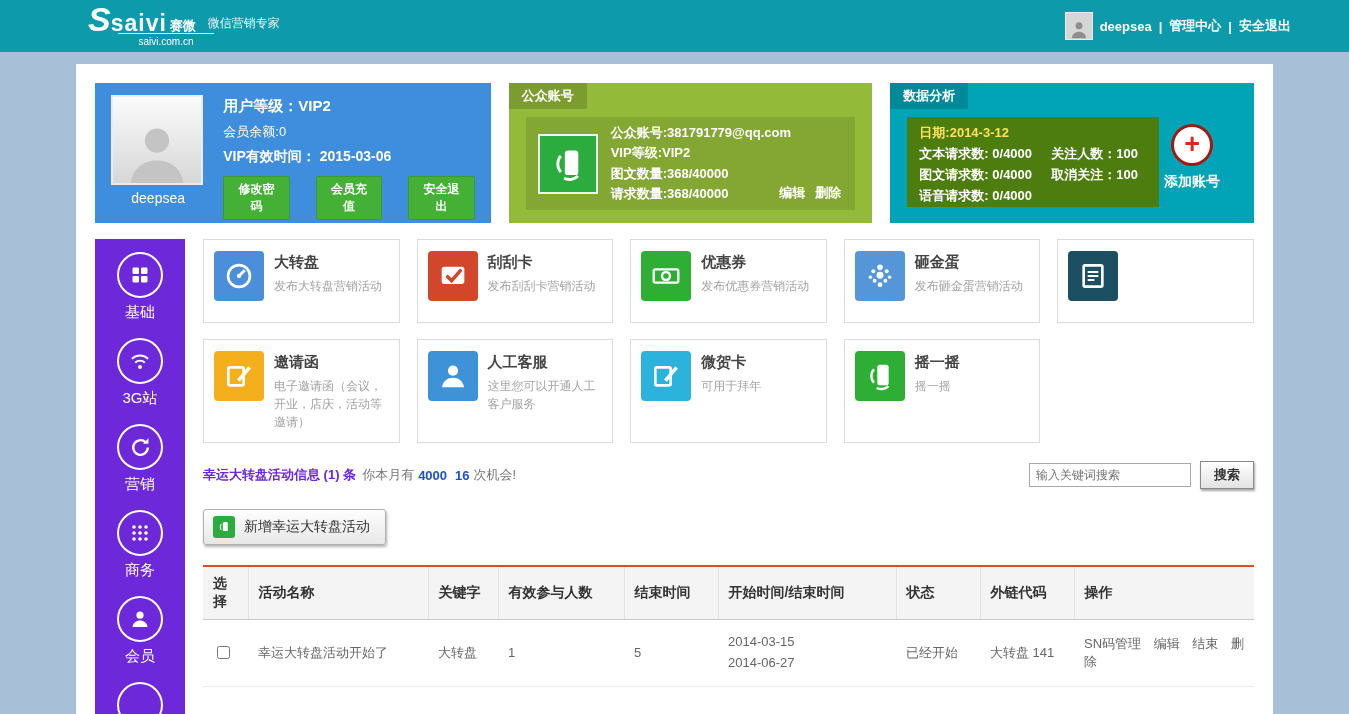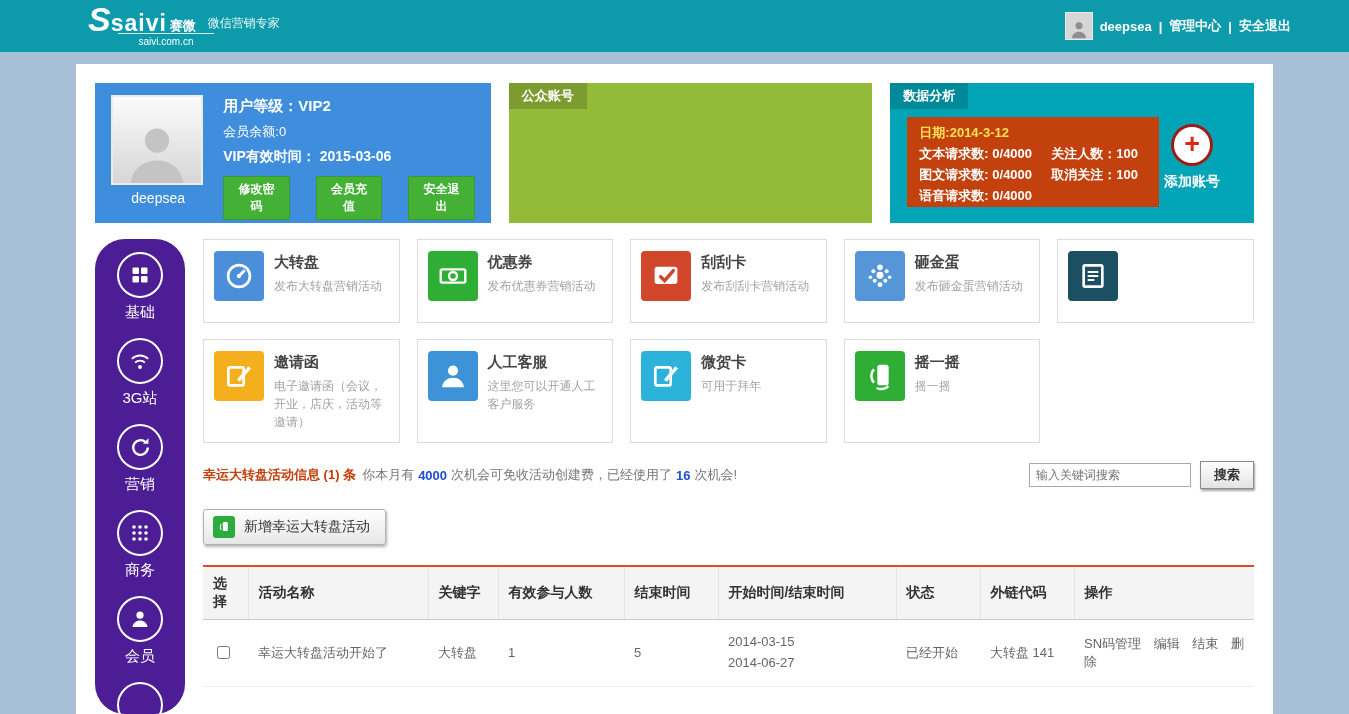--- a/index.html
+++ b/index.html
@@ -54,34 +54,34 @@
   .g-icon{width:60px;height:60px;background:#2cab3f;
     border:2px solid rgba(255,255,255,.9);display:flex;align-items:center;
     justify-content:center;flex-shrink:0;box-sizing:border-box;}
   .g-lines{line-height:1.55;}
   .g-actions{position:absolute;right:14px;bottom:8px;font-weight:bold;
     font-size:13px;display:flex;gap:10px;}
   .g-actions span{cursor:pointer;}
   
   .panel-teal{background:#00a4b6;}
   .t-inner{position:absolute;left:17px;top:34px;bottom:16px;width:252px;
-    background:#c2410c;padding:5px 12px;font-size:13px;font-weight:bold;
+    background:#4d7c0f;padding:5px 12px;font-size:13px;font-weight:bold;
     line-height:1.62;box-sizing:border-box;}
   .t-date{color:#ffe258;}
   .t-row{display:flex;}
   .t-row .tl{width:132px;}
   .t-add{position:absolute;right:14px;top:44px;width:96px;text-align:center;cursor:pointer;}
   .t-plus{width:36px;height:36px;border-radius:50%;background:#fff;color:#d9271c;
     font-size:27px;font-weight:bold;line-height:34px;margin:0 auto;
     box-shadow:0 0 0 3px #9f1b12;}
   .t-add-label{margin-top:10px;font-size:14px;font-weight:bold;}
   
   .body-row{display:flex;gap:18px;margin-top:16px;flex:1;min-height:0;}
-  .sidebar{width:90px;background:#4c1d95;flex-shrink:0;display:flex;
-    flex-direction:column;align-items:center;padding-top:13px;box-sizing:border-box;border-radius:30px;}
+  .sidebar{width:90px;background:#6d28d9;flex-shrink:0;display:flex;
+    flex-direction:column;align-items:center;padding-top:13px;box-sizing:border-box;}
   .s-item{display:flex;flex-direction:column;align-items:center;
     margin-bottom:16px;cursor:pointer;}
   .s-icon{width:46px;height:46px;border:2px solid #fff;border-radius:50%;
     display:flex;align-items:center;justify-content:center;color:#fff;
     box-sizing:border-box;overflow:hidden;}
   .s-label{color:#fff;font-size:15px;margin-top:5px;}
   .main{flex:1;min-width:0;}
   
   .cards{display:grid;grid-template-columns:repeat(5,1fr);gap:16px 17px;}
   .card{border:1px solid #dcdcdc;padding:11px 10px;display:flex;gap:10px;
@@ -94,21 +94,21 @@
   .ci-egg{background:#5596d8;}
   .ci-letter{background:#1d4f63;}
   .ci-invite{background:#f3b01c;}
   .ci-greet{background:#2cb3dc;}
   .ci-service{background:#3e93d8;}
   .ci-shake{background:#2fae35;}
   .ctitle{font-size:15px;font-weight:bold;color:#454545;margin:2px 0 5px;}
   .cdesc{font-size:12px;color:#a3a3a3;line-height:1.5;}
   
   .info-row{display:flex;align-items:center;margin-top:18px;font-size:13px;color:#777;}
-  .info-strong{font-weight:bold;color:#c2410c;}
+  .info-strong{font-weight:bold;color:#6d28d9;}
   .info-num{font-weight:bold;color:#1d4ed8;margin:0 4px;}
   .info-t{margin-left:6px;}
   .search-box{margin-left:auto;display:flex;align-items:center;gap:9px;}
   .search-input{width:148px;padding:4px 6px;border:1px solid #a9a9a9;
     font-size:12px;font-family:inherit;}
   .search-btn{padding:4px 13px;font-size:13px;font-weight:bold;color:#333;
     background:linear-gradient(#fff,#e3e3e3);border:1px solid #8a8a8a;
     box-shadow:1px 2px 2px rgba(0,0,0,.35);cursor:pointer;font-family:inherit;}
   
   .new-btn{margin-top:20px;display:inline-flex;align-items:center;gap:9px;
@@ -177,20 +177,39 @@
         <div class="pbtns">
           <button class="gbtn">修改密码</button>
           <button class="gbtn">会员充值</button>
           <button class="gbtn">安全退出</button>
         </div>
       </div>
     </div>
 
     <div class="panel panel-green">
       <div class="ptab">公众账号</div>
+      <div class="g-inner">
+        <span class="g-icon">
+            <svg width="38" height="38" viewBox="0 0 24 24" fill="#fff">
+              <rect x="10" y="3.5" width="8.5" height="15.5" rx="2"></rect>
+              <path d="M7.5 7c-2.6 2.6-2.6 7.4 0 10" stroke="#fff" stroke-width="1.8" fill="none"></path>
+              <path d="M9.5 21c3 1.6 7 .6 8.8-1.4" stroke="#fff" stroke-width="1.8" fill="none"></path>
+            </svg>
+          </span>
+        <div class="g-lines">
+          <div>公众账号:381791779@qq.com</div>
+          <div>VIP等级:VIP2</div>
+          <div>图文数量:368/40000</div>
+          <div>请求数量:368/40000</div>
+        </div>
+        <div class="g-actions">
+          <span>编辑</span>
+          <span>删除</span>
+        </div>
+      </div>
     </div>
 
     <div class="panel panel-teal">
       <div class="ptab">数据分析</div>
       <div class="t-inner">
         <div class="t-date">日期:2014-3-12</div>
         <div class="t-row">
           <span class="tl">文本请求数: 0/4000</span>
           <span>关注人数：100</span>
         </div>
@@ -283,41 +302,41 @@
                 <path d="M12 12l4.3-4.3" stroke-width="2.2"></path>
                 <circle cx="12" cy="12" r="1.6" fill="#fff" stroke="none"></circle>
               </svg>
             </span>
           <div class="ctext">
               <div class="ctitle">大转盘</div>
               <div class="cdesc">发布大转盘营销活动</div>
             </div>
         </div>
         <div class="card">
+          <span class="cicon ci-scratch">
+              <svg width="32" height="32" viewBox="0 0 24 24">
+                <rect x="3.5" y="5" width="17" height="13" rx="2" fill="#fff"></rect>
+                <path d="M8 12.5l3 3 6.5-7.5" stroke="#d2472b" stroke-width="2.6" fill="none" stroke-linecap="round"></path>
+              </svg>
+            </span>
+          <div class="ctext">
+              <div class="ctitle">刮刮卡</div>
+              <div class="cdesc">发布刮刮卡营销活动</div>
+            </div>
+        </div>
+        <div class="card">
           <span class="cicon ci-coupon">
               <svg width="32" height="32" viewBox="0 0 24 24" fill="none" stroke="#fff" stroke-width="1.8">
                 <rect x="2.8" y="7" width="18.4" height="10" rx="1.2"></rect>
                 <circle cx="12" cy="12" r="3"></circle>
               </svg>
             </span>
           <div class="ctext">
               <div class="ctitle">优惠券</div>
               <div class="cdesc">发布优惠券营销活动</div>
-            </div>
-        </div>
-        <div class="card">
-          <span class="cicon ci-scratch">
-              <svg width="32" height="32" viewBox="0 0 24 24">
-                <rect x="3.5" y="5" width="17" height="13" rx="2" fill="#fff"></rect>
-                <path d="M8 12.5l3 3 6.5-7.5" stroke="#d2472b" stroke-width="2.6" fill="none" stroke-linecap="round"></path>
-              </svg>
-            </span>
-          <div class="ctext">
-              <div class="ctitle">刮刮卡</div>
-              <div class="cdesc">发布刮刮卡营销活动</div>
             </div>
         </div>
         <div class="card">
           <span class="cicon ci-egg">
               <svg width="32" height="32" viewBox="0 0 24 24" fill="#fff">
                 <circle cx="12" cy="5.5" r="2.1"></circle>
                 <circle cx="7" cy="8.5" r="1.5"></circle>
                 <circle cx="17" cy="8.5" r="1.5"></circle>
                 <circle cx="4.8" cy="13" r="1.3"></circle>
                 <circle cx="12" cy="11.5" r="2.6"></circle>
@@ -389,21 +408,20 @@
               <div class="cdesc">摇一摇</div>
             </div>
         </div>
       </div>
 
       
       <div class="info-row">
         <span class="info-strong">幸运大转盘活动信息 (1) 条</span>
         <span class="info-t">你本月有</span>
         <span class="info-num">4000</span>
-        <span>次机会可免收活动创建费，已经使用了</span>
         <span class="info-num">16</span>
         <span>次机会!</span>
         <div class="search-box">
           <input class="search-input" type="text" placeholder="输入关键词搜索" style="">
           <button class="search-btn">搜索</button>
         </div>
       </div>
 
       
       <button class="new-btn">

